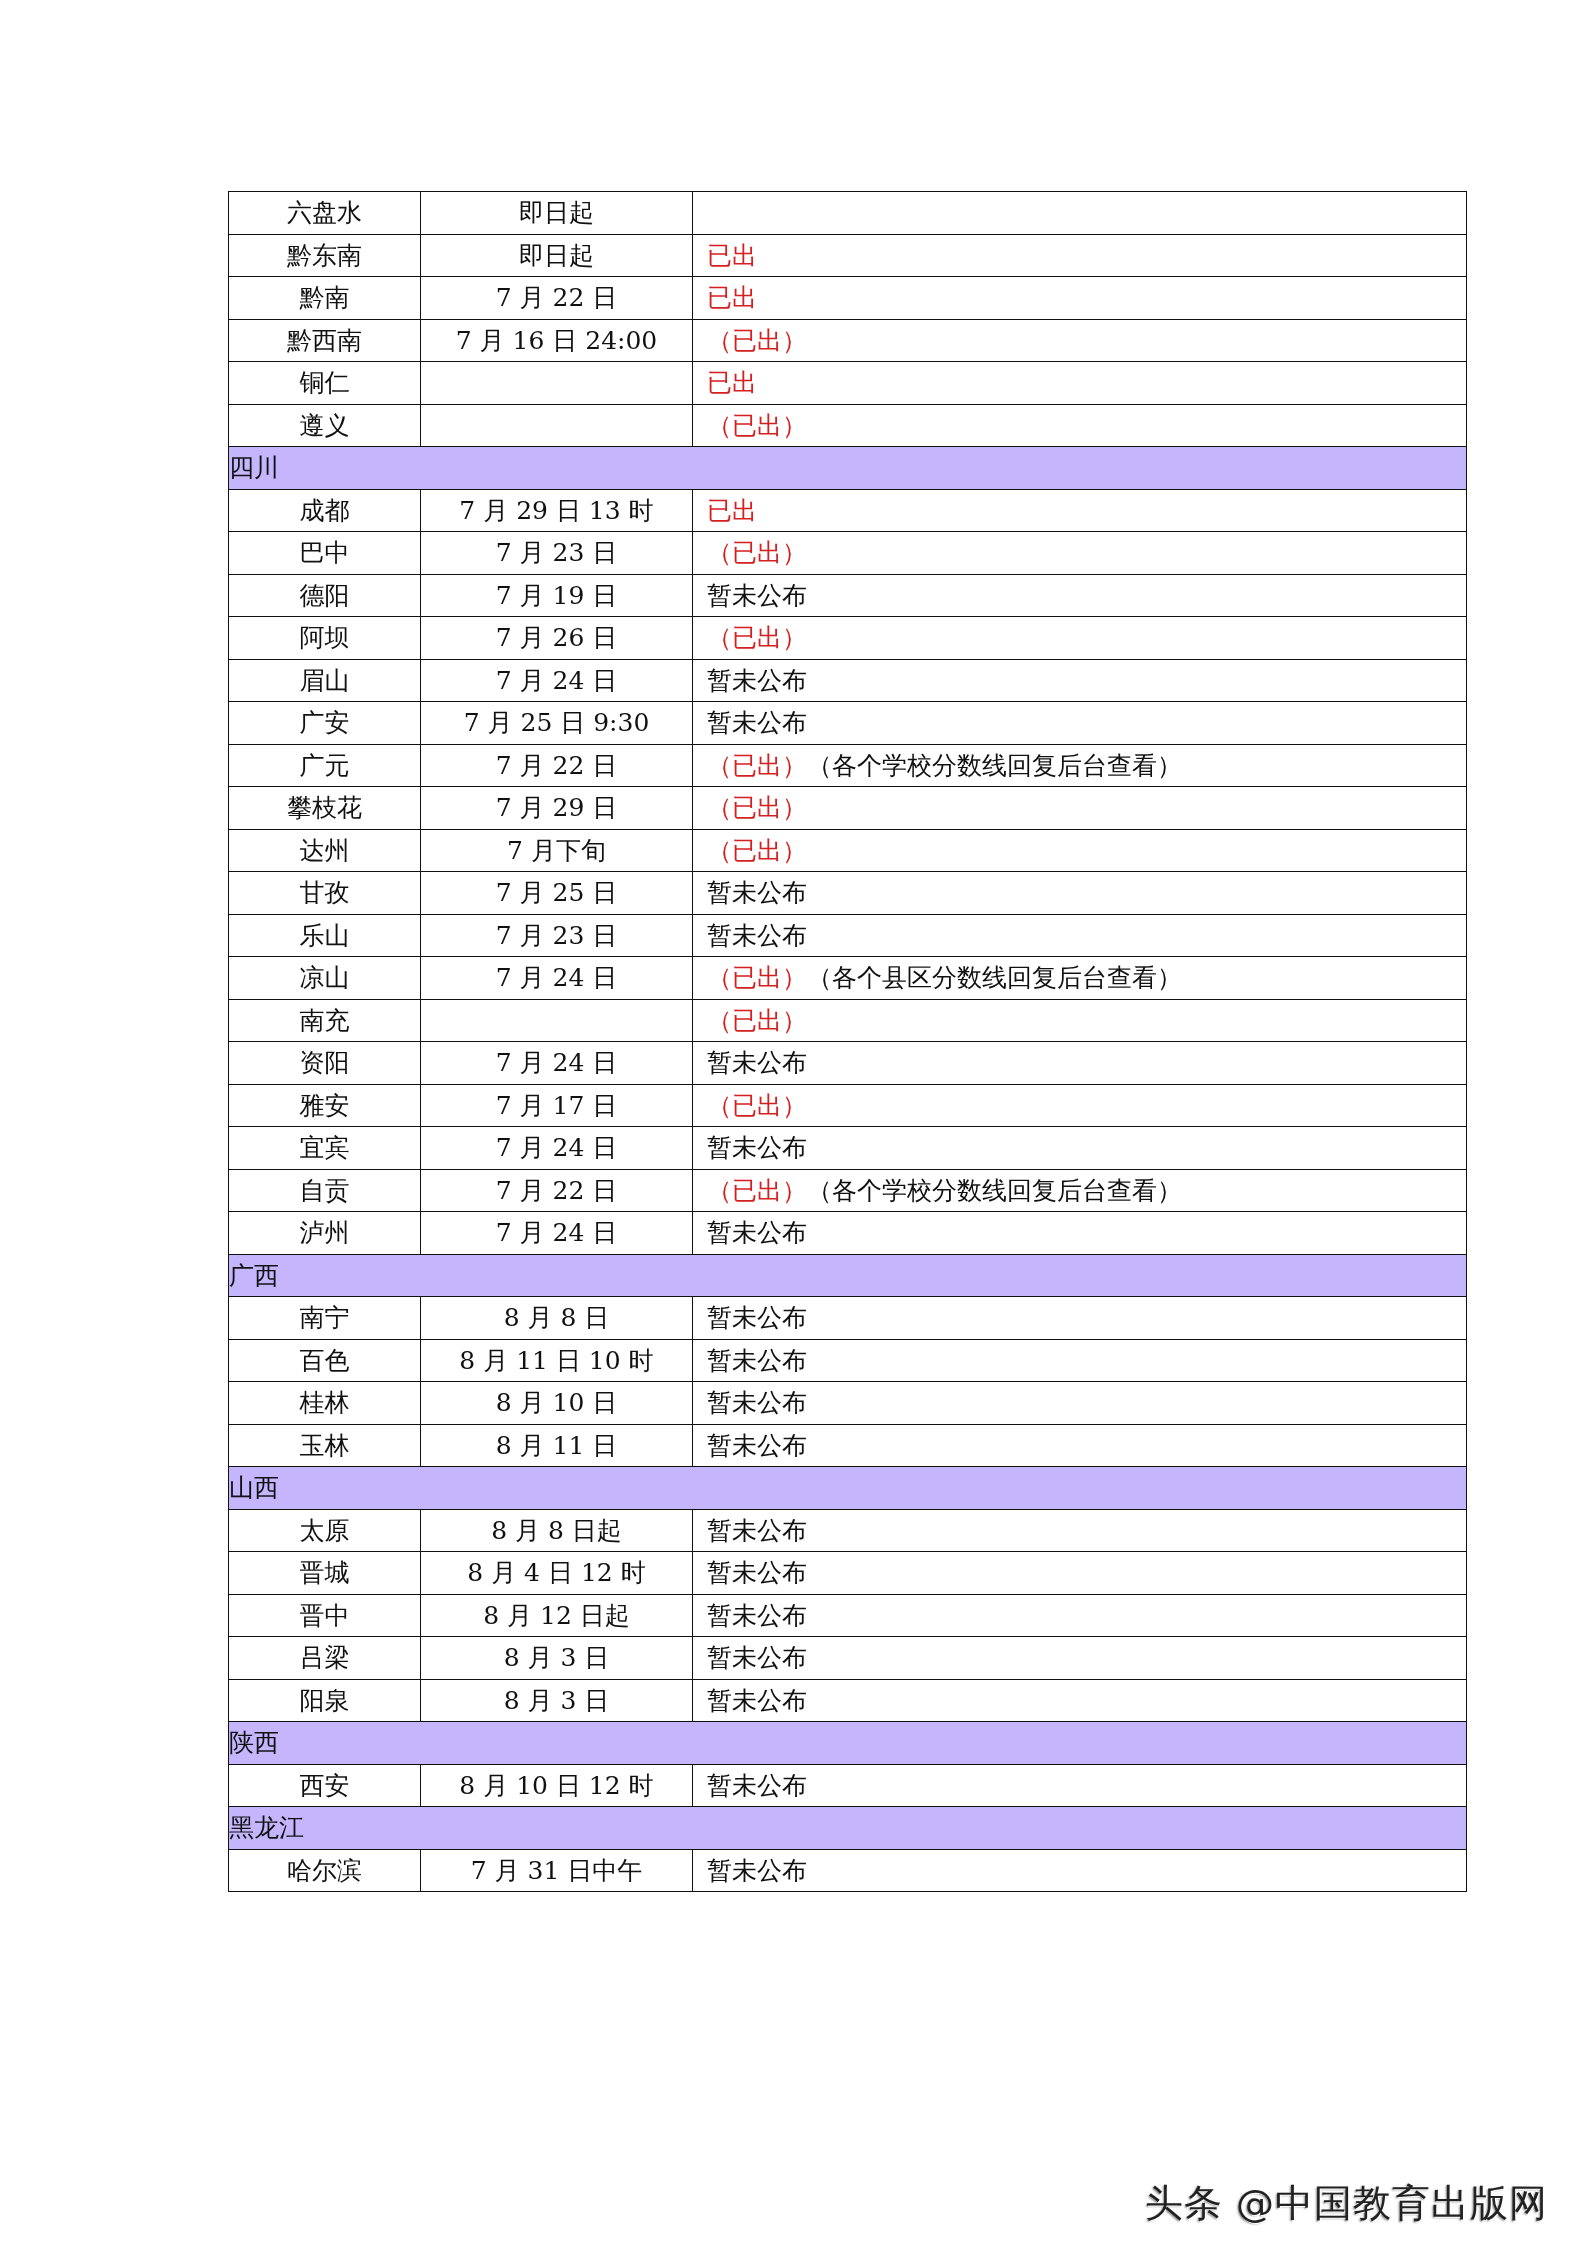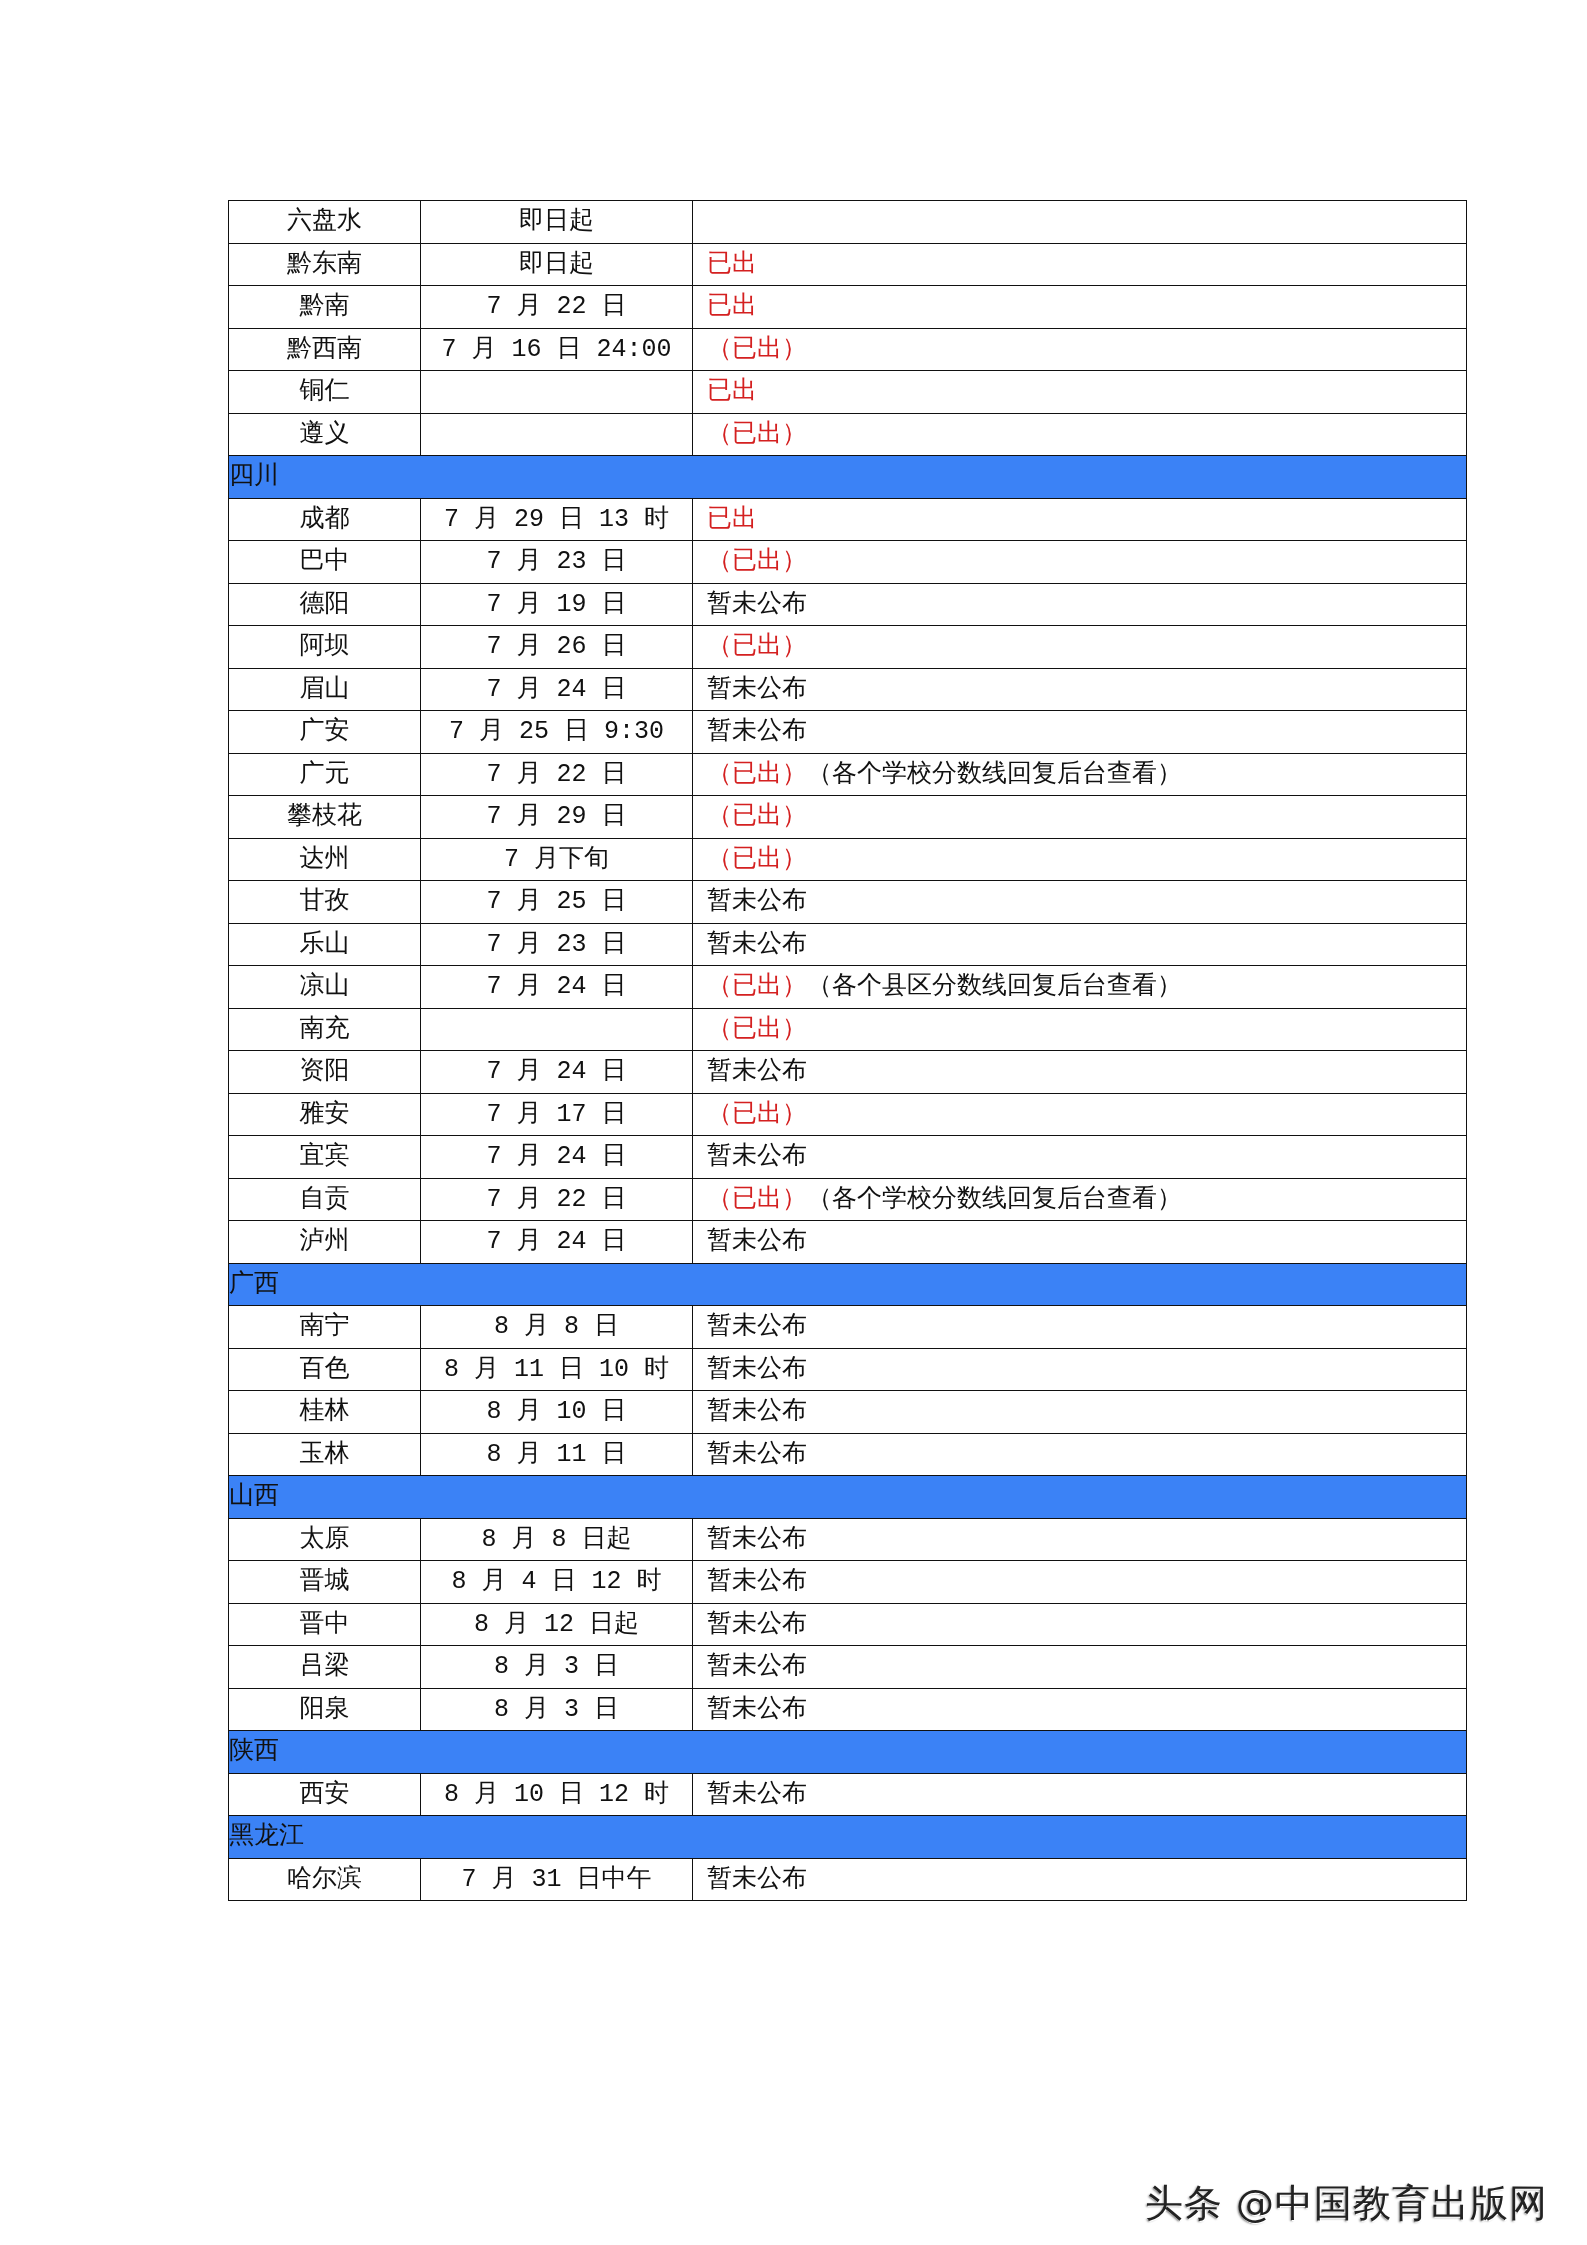--- a/index.html
+++ b/index.html
@@ -1,25 +1,25 @@
 <!DOCTYPE html>
 <html><head>
 <meta charset="utf-8">
 <style>
   html, body { margin:0; padding:0; background:#ffffff; }
   body { width:1587px; height:2245px; position:relative; overflow:hidden;
          font-family:"DejaVu Serif","Liberation Serif",serif; color:#111; }
-  #tbl { position:absolute; left:228px; top:200px; width:1238px;
-         border-collapse:collapse; table-layout:fixed;font-family:Liberation Mono, monospace; }
+  #tbl { position:absolute; left:228px; top:191px; width:1238px;
+         border-collapse:collapse; table-layout:fixed; }
   #tbl td { border:1.5px solid #111; height:41.5px; padding:0; font-size:25px;
             line-height:41px; white-space:nowrap; overflow:hidden; }
   #tbl col.c1 { width:192px; } #tbl col.c2 { width:272px; } #tbl col.c3 { width:774px; }
   td.city, td.date { text-align:center; }
   td.status { text-align:left; padding-left:14px !important;margin-left:28px; }
-  tr.section td { background:#3b82f6; text-align:left; padding-left:12px; font-size:26px; }
+  tr.section td { background:#c4b5fd; text-align:left; padding-left:12px; font-size:26px; }
   .red { color:#d42020; }
   #watermark { position:absolute; left:1145px; top:2178px; font-size:38px;
                font-family:"DejaVu Sans","Liberation Sans",sans-serif; color:#222;
                text-shadow:1px 1px 0 #fff, -1px 1px 2px #888; letter-spacing:1px; }
 </style>
 </head>
 <body>
 
 <table id="tbl">
   <colgroup>

